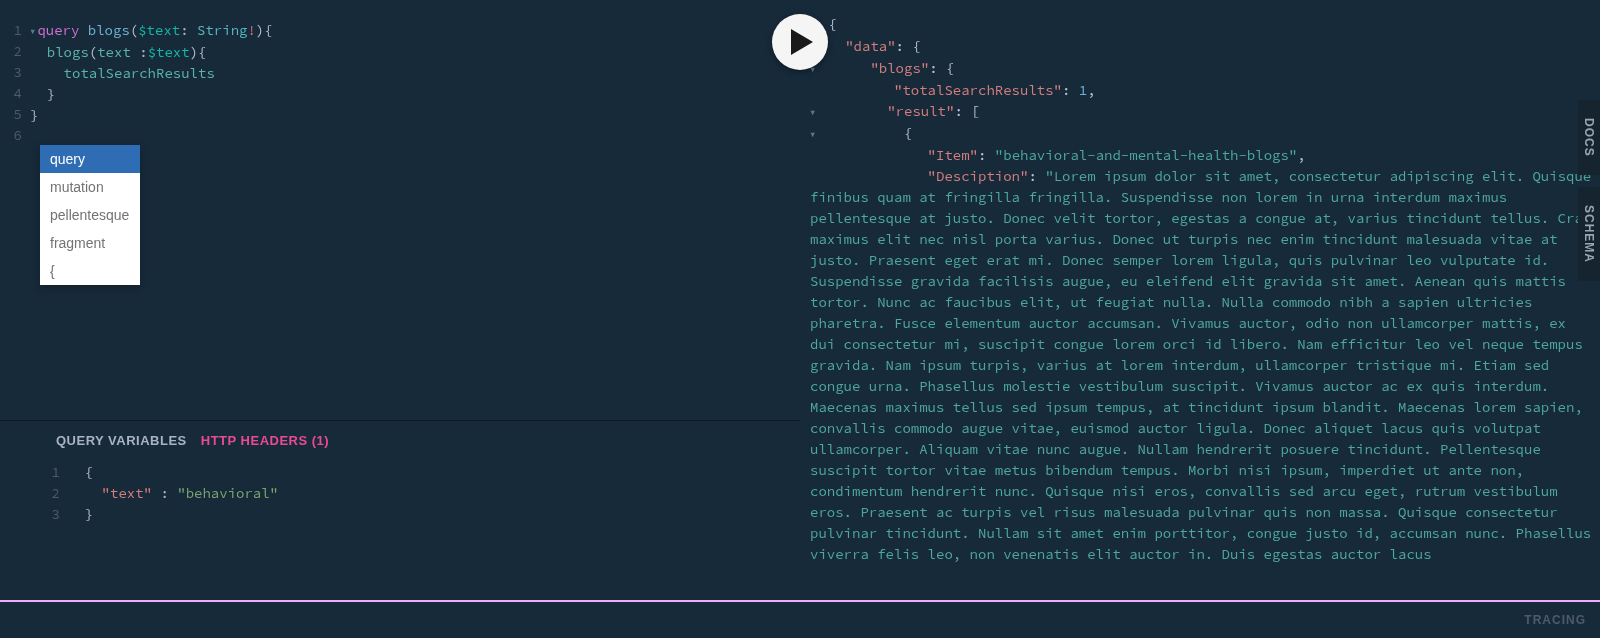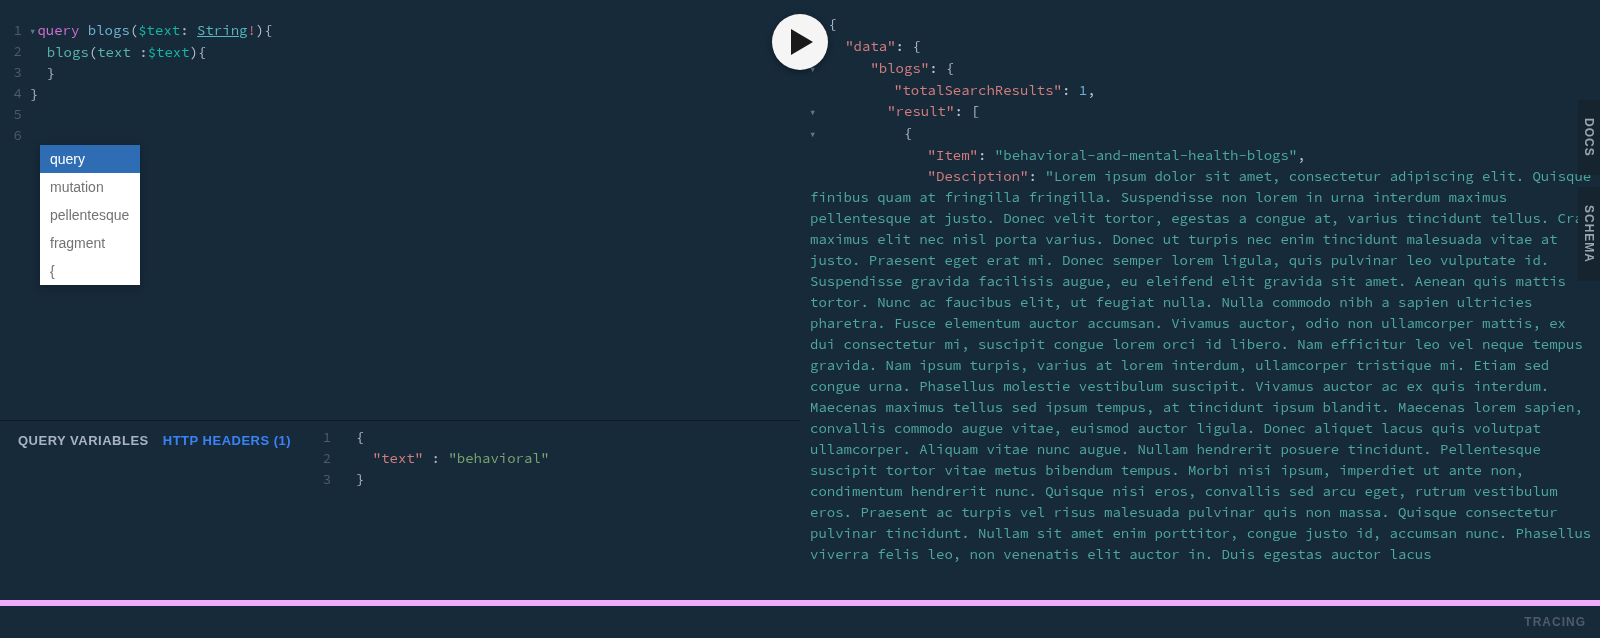--- a/index.html
+++ b/index.html
@@ -44,21 +44,21 @@
 .fold-arrow {
   color: #5a7a8e;
   font-size: 9px;
   display: inline-block;
   margin-right: 2px;
 }
 .kw-query { color: #d670d6; }
 .kw-def { color: #6fb3d2; }
 .kw-attr { color: #5bb3b3; }
 .kw-var { color: #14b8a6; }
-.kw-type { color: #56b6c2; text-decoration: underline; }
+.kw-type { color: #56b6c2; }
 .kw-string { color: #7aa56f; }
 .kw-punct { color: #abb2bf; }
 .kw-paren { color: #b8c5d1; }
 .kw-bang { color: #e06c75; }
 
 .autocomplete {
   position: absolute;
   left: 40px;
   top: 145px;
   background: #fff;
@@ -77,31 +77,33 @@
 .autocomplete-item.selected {
   background: #2e6db3;
   color: #fff;
 }
 
 .variables-section {
   height: 180px;
   border-top: 1px solid #0e1a24;
   background: #172a3a;
   display: flex;
+  flex-direction: column;
+  padding-left: 38px;
 }
 .variables-tabs {
   display: flex;
   padding: 12px 18px 8px;
   gap: 14px;
   font-family: -apple-system, sans-serif;
   font-size: 13px;
   font-weight: 600;
   letter-spacing: 0.5px;
 }
-.var-tab { color: #3b82f6; cursor: pointer; }
+.var-tab { color: #ec4899; cursor: pointer; }
 .var-tab.active { color: #a8b4c0; }
 .variables-editor {
   display: flex;
   font-size: 14px;
   line-height: 21px;
   padding-top: 6px;
 }
 
 .play-button {
   position: absolute;
@@ -161,21 +163,21 @@
   font-size: 12px;
   font-weight: 600;
   letter-spacing: 1px;
   cursor: pointer;
   text-align: center;
 }
 
 .bottom-bar {
   height: 38px;
   background: #172a3a;
-  border-top: 6px solid #f0abfc;
+  border-top: 2px solid #f0abfc;
   display: flex;
   justify-content: flex-end;
   align-items: center;
   padding-right: 14px;
   font-family: -apple-system, sans-serif;
   font-size: 12px;
   font-weight: 600;
   letter-spacing: 1px;
   color: #4d5b6b;
 }
@@ -190,20 +192,21 @@
         <div>1</div>
         <div>2</div>
         <div>3</div>
         <div>4</div>
         <div>5</div>
         <div>6</div>
       </div>
       <div class="code-content">
         <div><span class="fold-arrow">▼</span><span class="kw-query">query</span> <span class="kw-def">blogs</span><span class="kw-paren">(</span><span class="kw-var">$text</span><span class="kw-punct">: </span><span class="kw-type">String</span><span class="kw-bang">!</span><span class="kw-paren">){</span></div>
         <div>&nbsp;&nbsp;<span class="kw-attr">blogs</span><span class="kw-paren">(</span><span class="kw-attr">text</span> <span class="kw-punct">:</span><span class="kw-var">$text</span><span class="kw-paren">){</span></div>
+        <div>&nbsp;&nbsp;&nbsp;&nbsp;<span class="kw-attr">totalSearchResults</span></div>
         <div>&nbsp;&nbsp;<span class="kw-paren">}</span></div>
         <div><span class="kw-paren">}</span></div>
       </div>
     </div>
 
     <div class="autocomplete">
       <div class="autocomplete-item selected">query</div>
       <div class="autocomplete-item">mutation</div>
       <div class="autocomplete-item">pellentesque</div>
       <div class="autocomplete-item">fragment</div>

